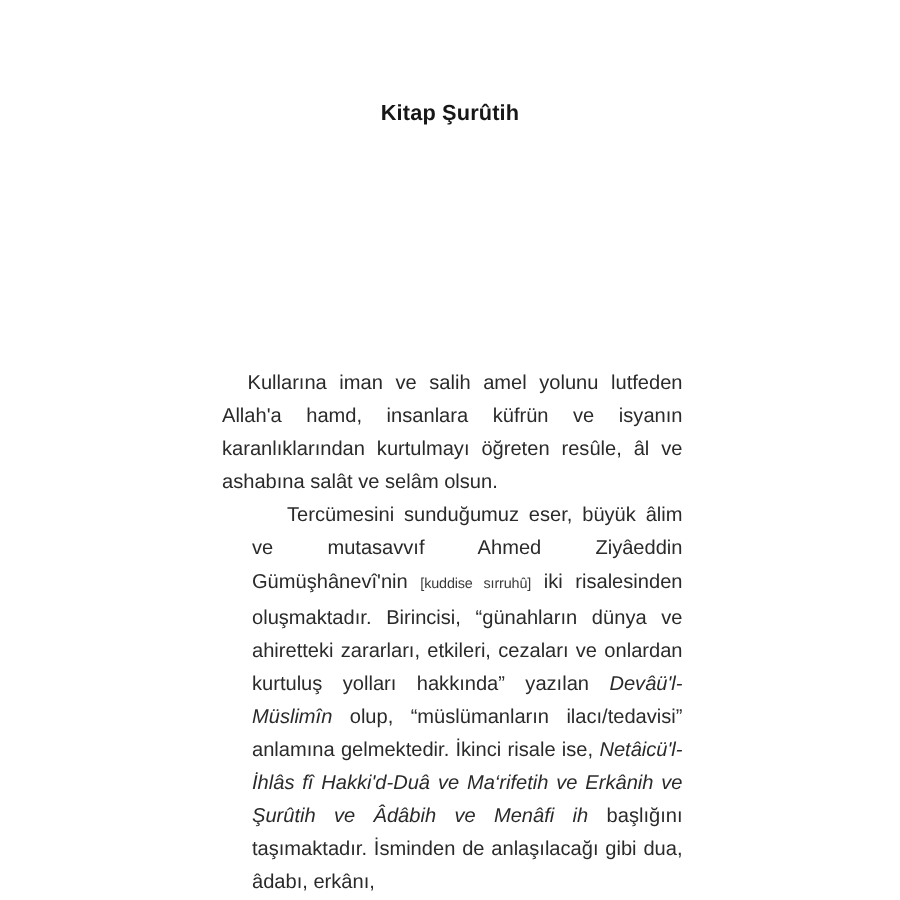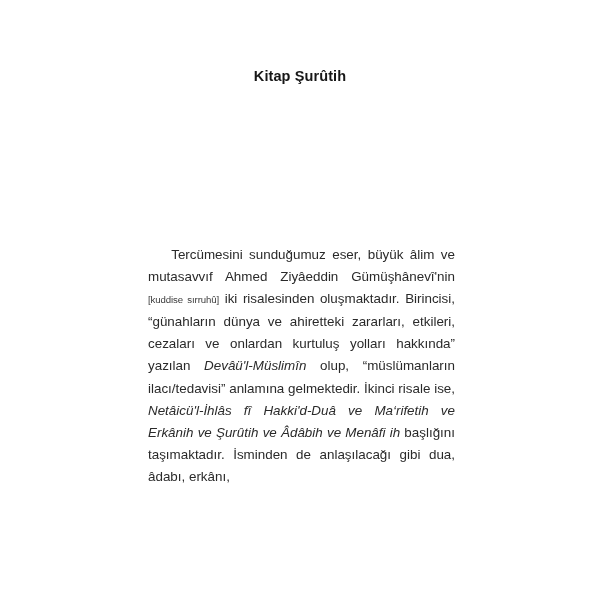--- a/index.html
+++ b/index.html
@@ -46,20 +46,21 @@
     text-align: justify;
     text-justify: inter-word;
     font-size: 13.4px;
     line-height: 22.1px;
     color: #2a2a2a;
     hyphens: manual;
   }
 
   .para + .para {
     margin-top: 0px;
+    margin-left: 20px;
   }
 
   .indent::before {
     content: "";
     display: inline-block;
     width: 17px;
   }
 
   .ital {
     font-style: italic;
@@ -73,20 +74,21 @@
 </style>
 </head>
 <body>
 
 <div class="page">
 
   <div class="chapter-title">Kitap Şurûtih</div>
 
   <div class="text-column">
 
+    <p class="para indent">Kullarına iman ve salih amel yolunu lutfeden Allah'a hamd, insanlara küfrün ve isyanın karanlıklarından kurtulmayı öğreten resûle, âl ve ashabına salât ve selâm olsun.</p>
 
     <p class="para indent">
       <span>Tercümesini sunduğumuz eser, büyük âlim ve mutasavvıf Ahmed Ziyâeddin Gümüşhânevî'nin </span><span class="small-note">[kuddise sırruhû]</span><span> iki risalesinden oluşmaktadır. Birincisi, “günahların dünya ve ahiretteki zararları, etkileri, cezaları ve onlardan kurtuluş yolları hakkında” yazılan </span><span class="ital">Devâü'l-Müslimîn</span><span> olup, “müslümanların ilacı/tedavisi” anlamına gelmektedir. İkinci risale ise, </span><span class="ital">Netâicü'l-İhlâs fî Hakki'd-Duâ ve Ma‘rifetih ve Erkânih ve Şurûtih ve Âdâbih ve Menâfi ih</span><span> başlığını taşımaktadır. İsminden de anlaşılacağı gibi dua, âdabı, erkânı,</span>
     </p>
 
   </div>
 
 </div>
 
 </body></html>

